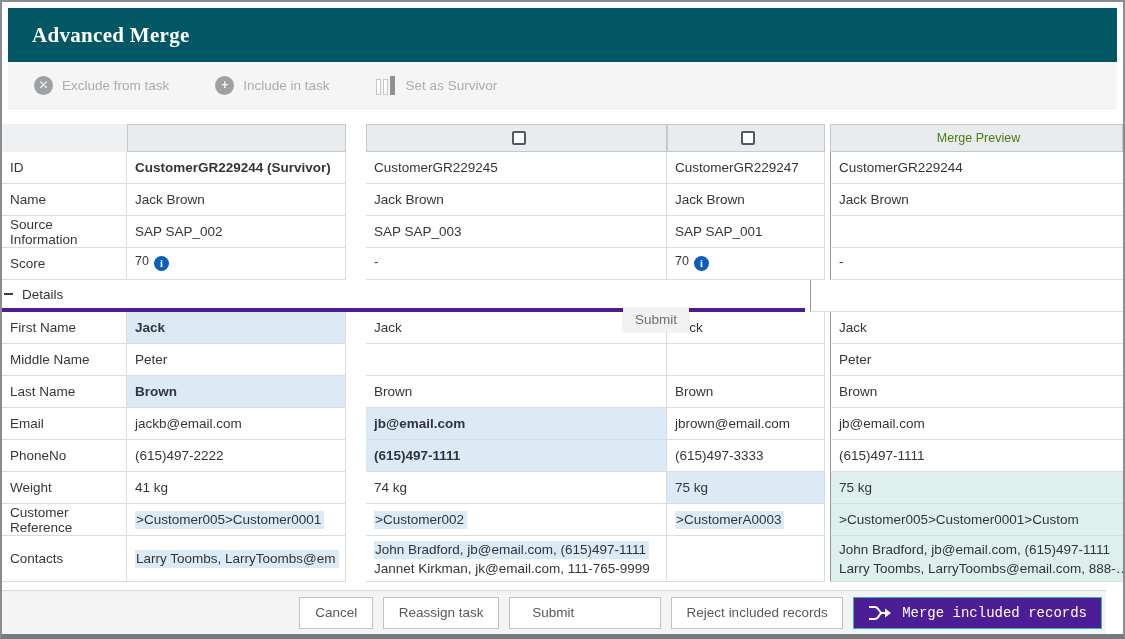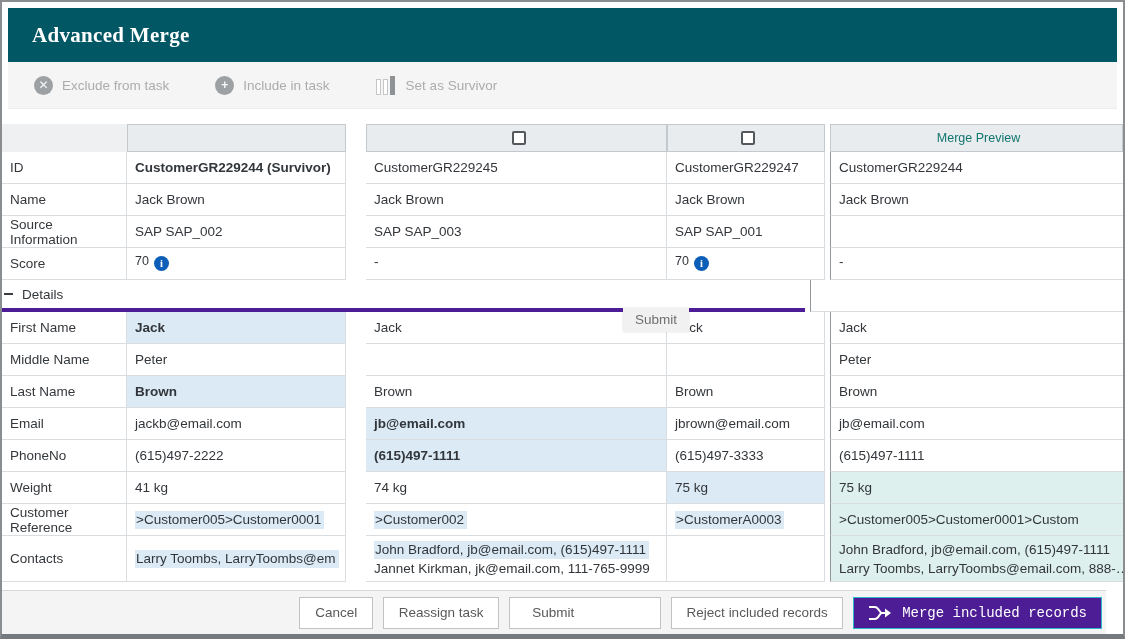--- a/index.html
+++ b/index.html
@@ -54,21 +54,21 @@
   .c-prev{ flex:1; border-left:1px solid #90969a; }
   .bold{ font-weight:bold; }
   .hl{ background:#dbeaf5; }
   .tint{ background:#def0ee; }
   .texthl{ background:#dbeaf5; padding:1px 3px 2px 1px; }
   .multiline{ flex-direction:column; align-items:flex-start; justify-content:center; line-height:19px; }
   .multiline .line{ white-space:nowrap; }
   
   .hbox{ background:#e9ecee; border:1px solid #c3c9cc; display:flex; align-items:center; justify-content:center; }
   .h-label{ background:#eef0f2; border:none; }
-  .h-prev{ font-size:12.5px; color:#0f766e; }
+  .h-prev{ font-size:12.5px; color:#4d7c0f; }
   .cb{
     width:14px; height:14px; border:2px solid #54585c; background:#fff; border-radius:2px;
     display:inline-block; cursor:pointer;
   }
   
   .group-left{ display:flex; align-items:center; padding-left:2px; border-bottom:4px solid #4c1d95; width:803px; cursor:pointer; }
   .minus-icon{ width:9px; height:2px; background:#3a3e42; margin-right:9px; display:inline-block; }
   
   .score-val{ font-size:12.5px; margin-right:5px; position:relative; top:-3px; }
   .info-icon{

